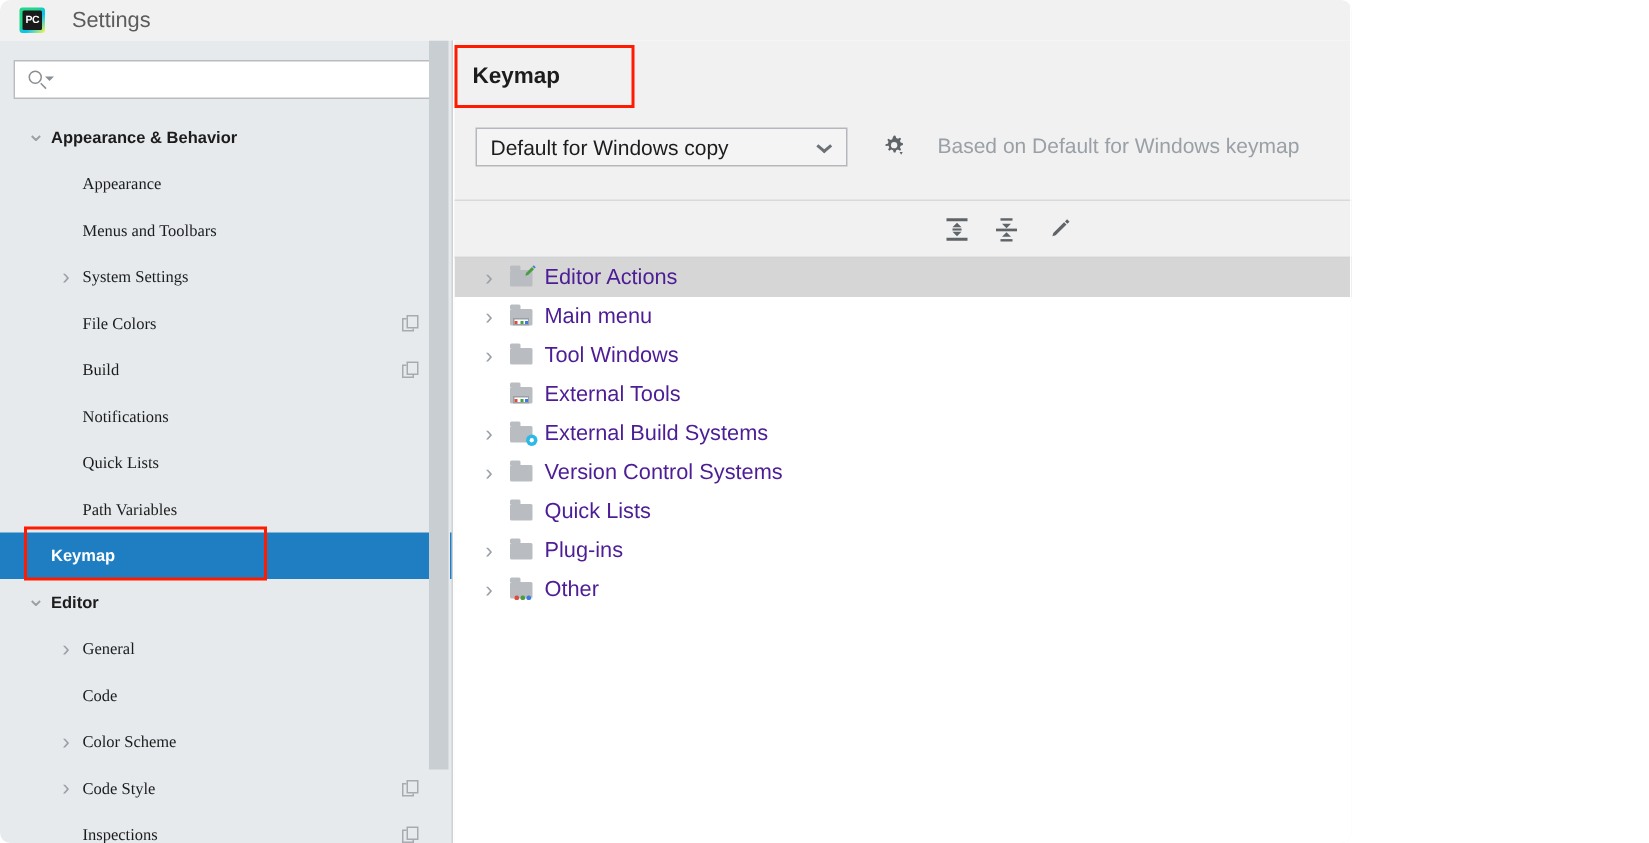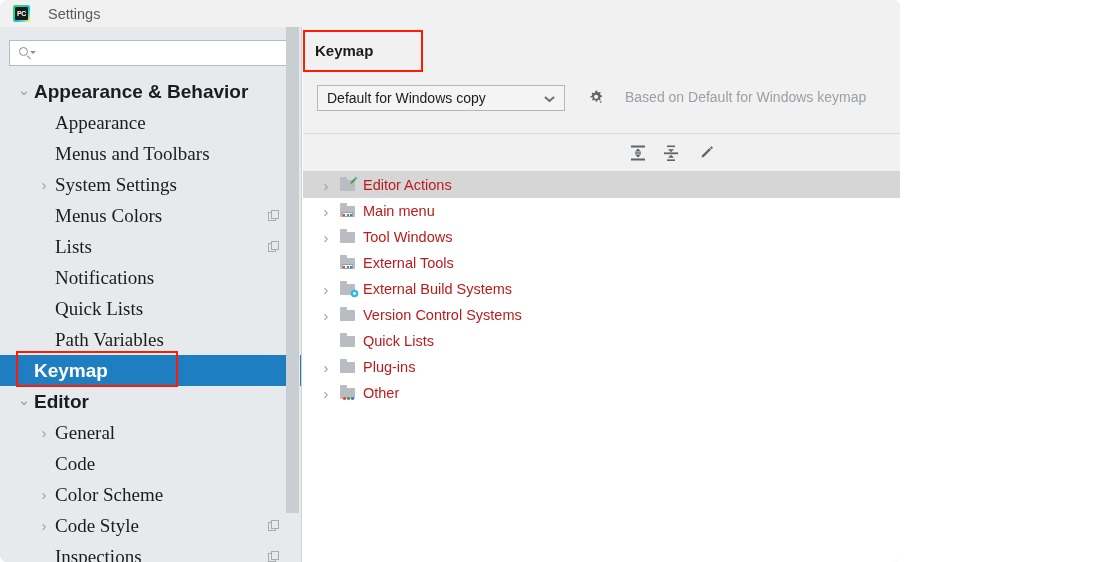--- a/index.html
+++ b/index.html
@@ -135,21 +135,21 @@
   }
   .srow .twisty {
     position: absolute;
     width: 16px;
     text-align: center;
     color: #9aa0a6;
     font-size: 12px;
     line-height: 1;
   }
   .srow .slabel {
-    font-size: 19px;
+    font-size: 11px;
     color: #1c1c1c;
   }
   .srow.lvl0 .twisty { left: 16px; }
   .srow.lvl0 .slabel { margin-left: 34px; font-weight: bold; }
   .srow.lvl1 .twisty { left: 36px; }
   .srow.lvl1 .slabel { margin-left: 55px; font-family: Liberation Serif, serif; }
   .srow.selected {
     background: #1f7ec2;
   }
   .srow.selected .slabel { color: #ffffff; font-weight: bold; }
@@ -366,21 +366,21 @@
     width: 9px; height: 9px;
   }
   .kicon .cog {
     position: absolute;
     right: -2px; bottom: -2px;
     width: 9px; height: 9px;
   }
   .klabel {
     margin-left: 60px;
     font-size: 14.5px;
-    color: #b91c1c;
+    color: #4c1d95;
   }
 
   .watermark {
     position: absolute;
     right: 12px; bottom: 8px;
     font-size: 14px;
     color: #f0f0f0;
     letter-spacing: 0.1px;
     z-index: 20;
   }
@@ -423,28 +423,28 @@
           <span class="slabel">Appearance</span>
         </div>
         <div class="srow lvl1">
           <span class="slabel">Menus and Toolbars</span>
         </div>
         <div class="srow lvl1">
           <span class="twisty" style="font-size: 15px;">›</span>
           <span class="slabel">System Settings</span>
         </div>
         <div class="srow lvl1">
-          <span class="slabel">Menus Colors</span>
+          <span class="slabel">File Colors</span>
           <span class="copy-ind">
             <span class="b1"></span>
             <span class="b2"></span>
           </span>
         </div>
         <div class="srow lvl1">
-          <span class="slabel">Lists</span>
+          <span class="slabel">Build</span>
           <span class="copy-ind">
             <span class="b1"></span>
             <span class="b2"></span>
           </span>
         </div>
         <div class="srow lvl1">
           <span class="slabel">Notifications</span>
         </div>
         <div class="srow lvl1">
           <span class="slabel">Quick Lists</span>

